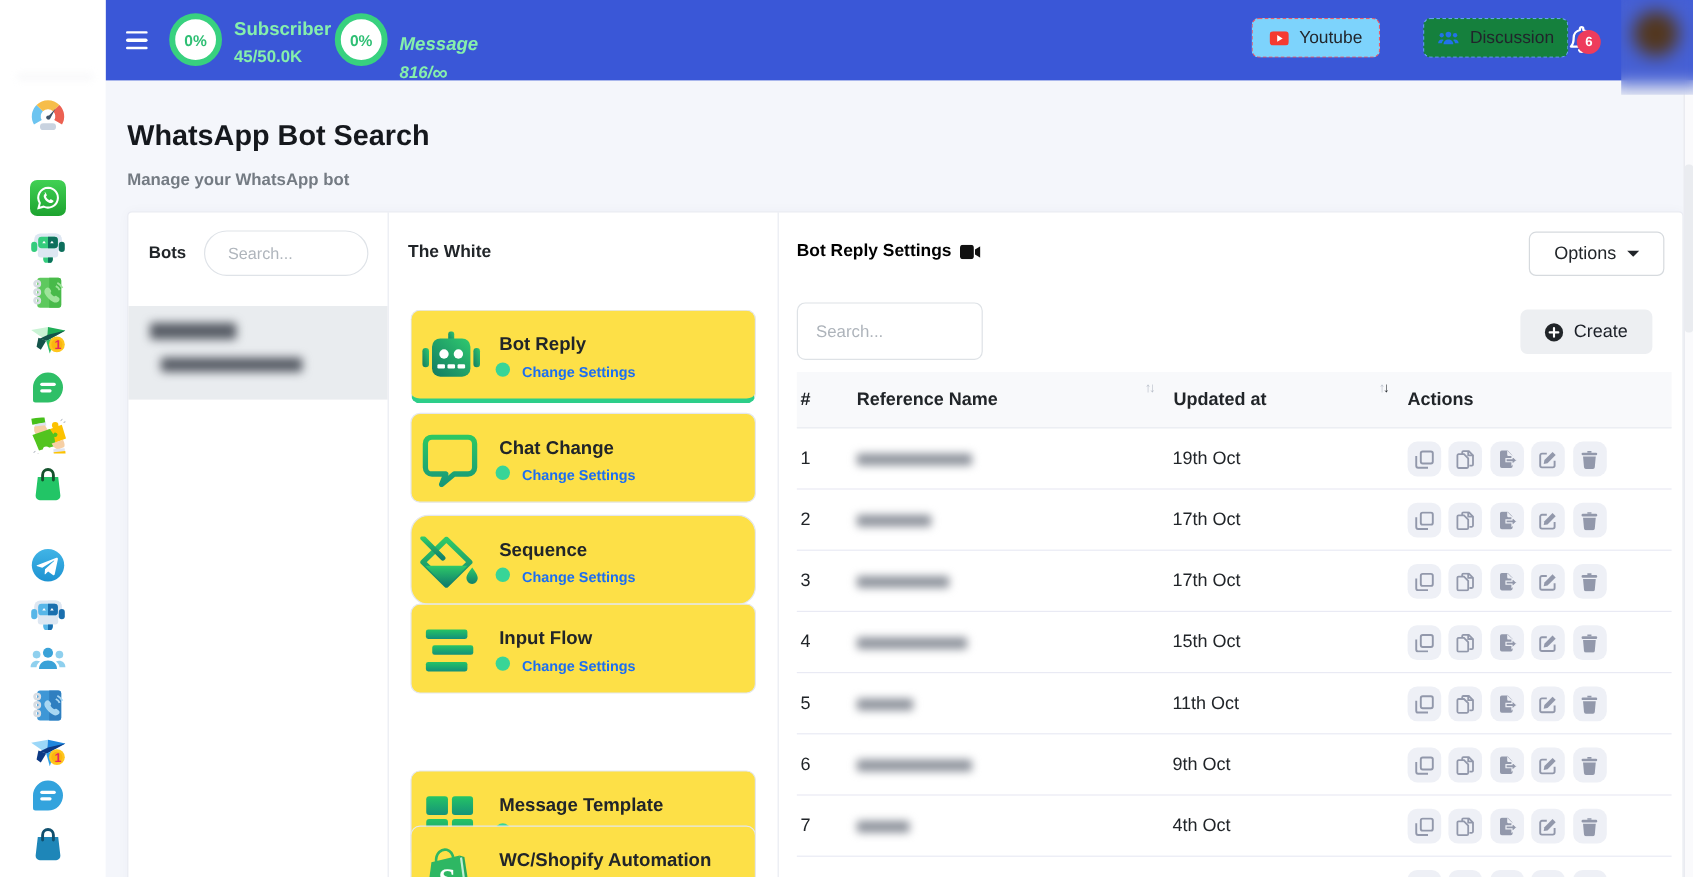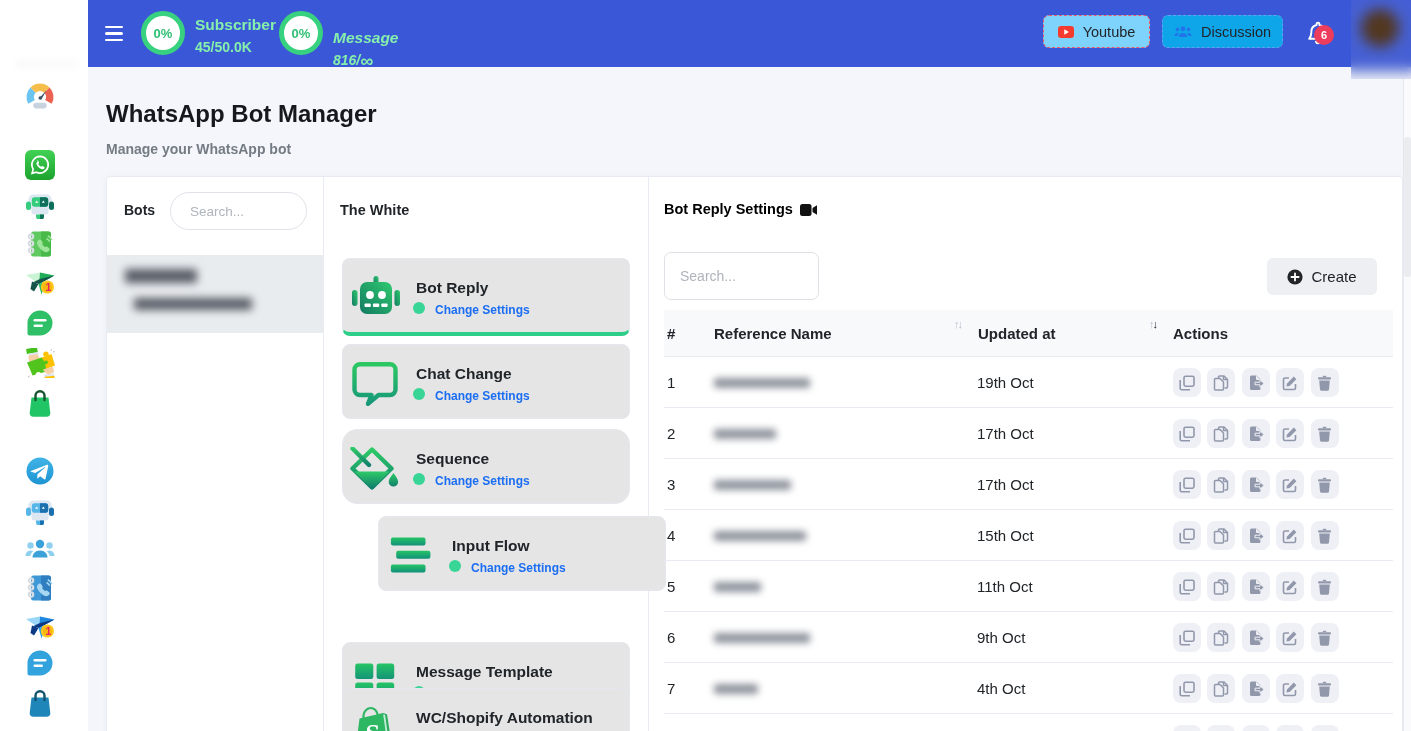--- a/index.html
+++ b/index.html
@@ -7,21 +7,21 @@
 
 #topbar { position:absolute; left:88px; top:0; width:1323px; height:67px; background:#3a57d7; }
 #hamb { position:absolute; left:17px; top:26px; width:18px; height:16px; }
 #hamb div { height:2.3px; background:#fff; border-radius:2px; margin-bottom:4px; }
 .statring { position:absolute; top:11px; width:44px; height:44px; border-radius:50%; background:#fff; border:5.5px solid #38d17f; display:flex; align-items:center; justify-content:center; font-size:13px; font-weight:bold; color:#2fbf74; }
 .statlbl { position:absolute; color:#86efac; font-weight:bold; }
 .statlbl .l1 { font-size:15.5px; }
 .statlbl .l2 { font-size:14px; margin-top:5px; }
 .hbtn { position:absolute; top:15px; height:33px; background:#fff; border-radius:6px; display:flex; align-items:center; justify-content:center; font-size:14.5px; font-weight:400; color:#21252b; gap:9px; }
 #ytbtn { left:955px; width:107px; border:1.5px dashed #ea5b6b; background:#7dd3fc; }
-#dsbtn { left:1074px; width:121px; border:1.5px dashed #64a0f0; background:#0ea5e9; }
+#dsbtn { left:1098px; width:121px; border:1.5px dashed #64a0f0; background:#15803d; }
 #bell { position:absolute; left:1219px; top:20px; }
 #badge { position:absolute; left:1226px; top:25px; width:20px; height:20px; border-radius:50%; background:#ee3c5c; color:#fff; font-size:11px; font-weight:bold; display:flex; align-items:center; justify-content:center; }
 #avatar { position:absolute; right:0; top:0; width:60px; height:79px; overflow:hidden; z-index:10; }
 #avatar .inner { position:absolute; left:-8px; top:-8px; width:76px; height:95px; filter:blur(7px); }
 #avatar .bgtop { position:absolute; left:0; top:0; width:76px; height:79px; background:#4660d4; }
 #avatar .bgbot { position:absolute; left:0; top:79px; width:76px; height:16px; background:#e8ebf2; }
 #avatar .circ { position:absolute; left:18px; top:17px; width:38px; height:38px; border-radius:50%; background:#52371f; }
 
 #sidebar { position:absolute; left:0; top:0; width:88px; height:731px; background:#fff; }
 .sic { position:absolute; left:25px; width:30px; height:30px; }
@@ -33,21 +33,21 @@
 #card { position:absolute; left:18px; top:109px; width:1297px; height:900px; background:#fff; border:1px solid #e9ebf2; border-radius:4px; box-shadow:0 0 10px rgba(30,40,90,.03); }
 .vline { position:absolute; top:0; bottom:0; width:1px; background:#e9ebf2; }
 
 #bots-title { position:absolute; left:17px; top:25px; font-size:14px; font-weight:bold; color:#212529; }
 #bots-search { position:absolute; left:63px; top:15px; width:137px; height:38px; border:1px solid #dfe3e8; border-radius:19px; font-size:13.5px; color:#afb5bc; display:flex; align-items:center; padding-left:19px; }
 #botitem { position:absolute; left:0px; top:78px; width:216px; height:78px; background:#e9ecef; }
 .blurbar { background:#8f949d; filter:blur(3.5px); border-radius:2px; position:absolute; }
 .blurbar.dark { background:#585d66; filter:blur(4px); }
 
 #mid-title { position:absolute; left:233px; top:25px; font-size:14.5px; font-weight:600; color:#212529; }
-.mcard { position:absolute; left:235px; width:288px; height:75px; background:#e5e5e5; border:1px solid #e4e7ed; border-radius:8px; }
+.mcard { position:absolute; left:235px; width:288px; height:75px; background:#fde047; border:1px solid #e4e7ed; border-radius:8px; }
 .mcard.sel { height:78px; border-bottom:4px solid #2dce89; }
 .mcard .ttl { position:absolute; left:73px; top:20px; font-size:15.5px; font-weight:600; color:#212529; }
 .mcard .dot { position:absolute; left:70px; top:43px; width:12px; height:12px; border-radius:50%; background:#38d597; }
 .mcard .cs { position:absolute; left:92px; top:44px; font-size:12px; font-weight:bold; color:#1b6ef3; }
 .mcard svg.micon { position:absolute; left:7px; top:17px; }
 
 #rc-title { position:absolute; left:557px; top:24px; font-size:14.5px; font-weight:600; color:#000000; }
 #cam { position:absolute; left:693px; top:26.5px; }
 #optbtn { position:absolute; left:1167px; top:16px; width:113px; height:37px; border:1px solid #d6dade; border-radius:6px; background:#fff; display:flex; align-items:center; justify-content:center; gap:9px; font-size:15px; color:#212529; }
 .caret { width:0; height:0; border-left:5px solid transparent; border-right:5px solid transparent; border-top:5.5px solid #212529; }
@@ -257,21 +257,21 @@
  <rect x="8.5" y="11" width="13" height="2.6" rx="1.3" fill="#fff"></rect>
  <rect x="8.5" y="16.4" width="9.5" height="2.6" rx="1.3" fill="#fff"></rect>
 </svg>
   <svg class="sic" style="top:688px;" viewBox="0 0 30 30" id="ic-bag2">
  <path d="M6.5 9.5 h17 l1.8 15.5 a3.5 3.5 0 0 1 -3.5 3.8 H8.2 a3.5 3.5 0 0 1 -3.5-3.8z" fill="#1e86b8"></path>
  <path d="M10.5 12 V7.8 a4.5 4.5 0 0 1 9 0 V12" fill="none" stroke="#11506e" stroke-width="2.4" stroke-linecap="round"></path>
 </svg>
 </div>
 
 <div id="main">
-  <div id="h1">WhatsApp Bot Manager</div>
+  <div id="h1">WhatsApp Bot Search</div>
   <div id="sub">Manage your WhatsApp bot</div>
   <div id="card">
     <div class="vline" style="left:216px;"></div>
     <div class="vline" style="left:541px;"></div>
     <div id="bots-title">Bots</div>
     <div id="bots-search">Search...</div>
     <div id="botitem">
       <div class="blurbar dark" style="left:18px; top:14px; width:72px; height:14px;"></div>
       <div class="blurbar dark" style="left:27px; top:43px; width:118px; height:12px;"></div>
     </div>
@@ -324,21 +324,21 @@
             </defs>
  <path d="M22 2.5 L41.5 21.5 L22 40.5 L2.5 21.5 Z" fill="none" stroke="url(#sg1)" stroke-width="4.4" stroke-linejoin="round"></path>
  <path d="M4.5 24.5 h35 L24 40.5 h-4z" fill="url(#sg1)"></path>
  <path d="M2.5 1.5 L19 18" stroke="url(#sg1)" stroke-width="4.4" stroke-linecap="round"></path>
  <path d="M43.5 26 c2.9 4 4.6 6.4 4.6 8.9 a4.7 4.7 0 0 1 -9.4 0 c0-2.5 1.8-4.9 4.8-8.9z" fill="url(#sg1)"></path>
 </svg>
    <div class="ttl">Sequence</div>
    <div class="dot"></div>
           <div class="cs">Change Settings</div>
  </div>
- <div class="mcard" style="top:339px;margin-left:36px;">
+ <div class="mcard" style="top:326px;">
    <svg class="micon" width="52" height="44" viewBox="0 0 52 44">
  <defs>
               <linearGradient id="fg1" x1="0" y1="0" x2="0" y2="1">
                 <stop offset="0" stop-color="#25c465"></stop>
                 <stop offset="1" stop-color="#12907a"></stop>
               </linearGradient>
             </defs>
  <rect x="4.9" y="3.5" width="34.6" height="8" rx="2" fill="url(#fg1)"></rect>
  <rect x="10.2" y="16.7" width="34.2" height="8" rx="2" fill="url(#fg1)"></rect>
  <rect x="4.9" y="30.6" width="34.6" height="8" rx="2" fill="url(#fg1)"></rect>
@@ -374,20 +374,21 @@
 </svg>
    <div class="ttl">WC/Shopify Automation</div>
 
  </div>
       </div>
     <div id="rc-title">Bot Reply Settings</div>
     <svg id="cam" width="17" height="12" viewBox="0 0 17 12">
         <rect x="0" y="0" width="11.5" height="12" rx="2.5" fill="#111"></rect>
         <path d="M12.5 4 L17 1.2 V10.8 L12.5 8z" fill="#111"></path>
       </svg>
+    <div id="optbtn">Options<span class="caret"></span></div>
     <div id="rc-search">Search...</div>
     <div id="createbtn"><svg width="16" height="16" viewBox="0 0 16 16">
           <circle cx="8" cy="8" r="7.6" fill="#212529"></circle>
           <path d="M8 4.4v7.2M4.4 8h7.2" stroke="#fff" stroke-width="1.8" stroke-linecap="round"></path>
         </svg>Create</div>
     <div id="thead">
       <div class="cell" style="left:3px;">#</div>
       <div class="cell" style="left:50px;">Reference Name</div>
       <div class="sorticon" style="left:290px;">↑↓</div>
       <div class="cell" style="left:314px;">Updated at</div>

